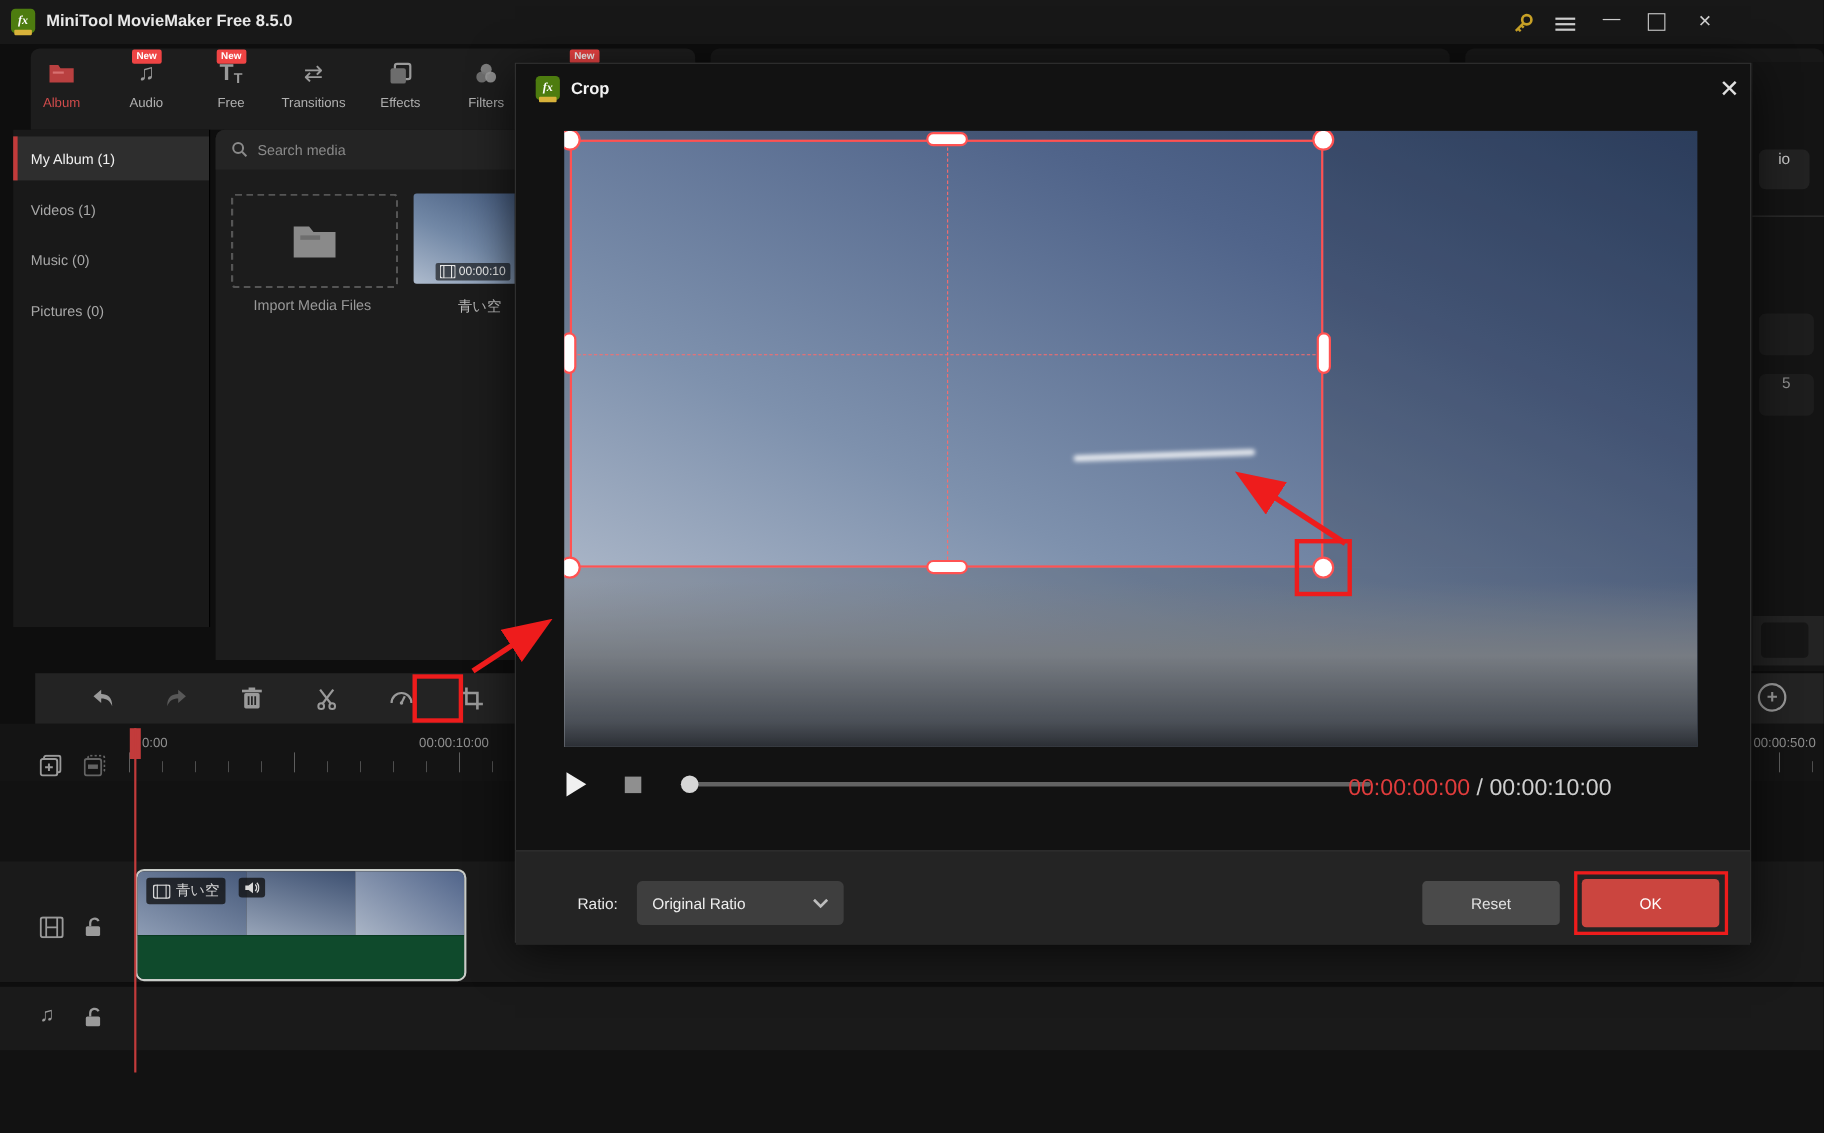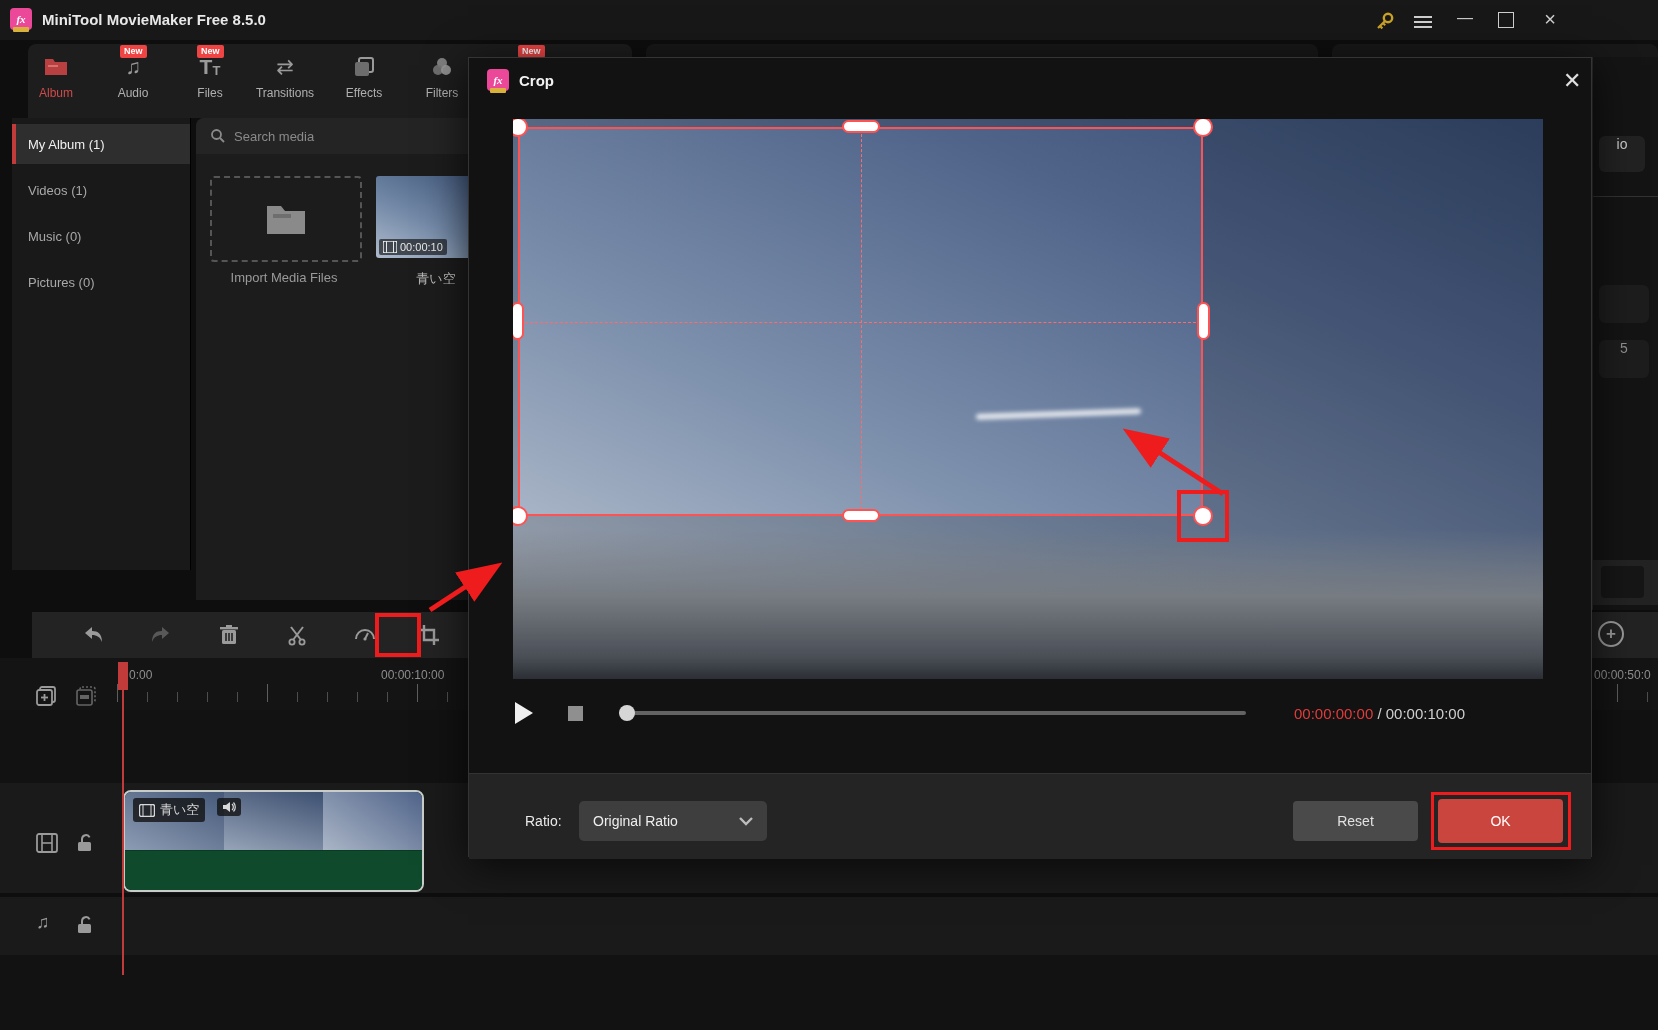--- a/index.html
+++ b/index.html
@@ -1,21 +1,21 @@
 <!DOCTYPE html>
 <html><head>
 <meta charset="utf-8">
 <style>
   html,body{margin:0;padding:0;background:#0c0c0c;width:1658px;height:1030px;overflow:hidden;
     font-family:"Liberation Sans",sans-serif;-webkit-font-smoothing:antialiased;}
   .abs{position:absolute;}
   .app{position:relative;width:1658px;height:1030px;background:#0e0e0e;}
   
   .titlebar{left:0;top:0;width:1658px;height:40px;background:#181818;}
-  .applogo{width:22px;height:22px;border-radius:4px;background:#ec4899;color:#fff;font:italic bold 11px "Liberation Serif",serif;
+  .applogo{width:22px;height:22px;border-radius:4px;background:#4d7c0f;color:#fff;font:italic bold 11px "Liberation Serif",serif;
     display:flex;align-items:center;justify-content:center;}
   .applogo .rib{position:absolute;bottom:-2px;left:3px;right:3px;height:5px;background:#d8b23a;border-radius:1px;
     font:bold 4px "Liberation Sans",sans-serif;color:#7a1a1a;text-align:center;line-height:5px;}
   .wintitle{color:#e8e8e8;font-size:15px;font-weight:bold;}
   .winbtn{color:#cfcfcf;font-size:16px;text-align:center;}
   .hamb i{display:block;width:18px;height:2px;background:#cfcfcf;margin:3px 0;}
   
   .toolpanel{left:28px;top:44px;width:604px;height:74px;background:#1d1d1d;border-radius:8px 8px 0 0;}
   .tab{position:absolute;top:8px;width:72px;text-align:center;}
   .tab .ticon{height:30px;display:flex;align-items:center;justify-content:center;color:#9a9a9a;font-size:21px;}
@@ -30,21 +30,21 @@
     box-sizing:border-box;color:#a8a8a8;font-size:13px;}
   .sideitem.active{background:#2e2e2e;color:#f0f0f0;border-left:4px solid #c23b3b;padding-left:12px;}
   .mediapanel{left:196px;top:118px;width:438px;height:482px;background:#1c1c1c;border-radius:8px 0 0 0;}
   .searchrow{position:absolute;left:0;top:0;width:438px;height:36px;background:#242424;border-radius:8px 0 0 0;
     display:flex;align-items:center;color:#8a8a8a;font-size:13px;}
   .importbox{position:absolute;left:14px;top:58px;width:148px;height:82px;border:2px dashed #555;border-radius:4px;
     display:flex;align-items:center;justify-content:center;}
   .implabel{position:absolute;left:0px;top:152px;width:176px;text-align:center;color:#9a9a9a;font-size:13px;}
   .thumb{position:absolute;left:180px;top:58px;width:112px;height:82px;border-radius:3px;
     background:linear-gradient(205deg,#3f5579 0%,#7288a6 55%,#aebbcd 100%);}
-  .thumbchip{position:absolute;left:3px;bottom:3px;background:rgba(10,10,10,.62);border-radius:2px;color:#e8e8e8;
+  .thumbchip{position:absolute;left:20px;bottom:3px;background:rgba(10,10,10,.62);border-radius:2px;color:#e8e8e8;
     font-size:11px;display:flex;align-items:center;padding:2px 4px;gap:3px;}
   .thumblabel{position:absolute;left:180px;top:152px;width:120px;text-align:center;color:#bdbdbd;font-size:13px;}
   
   .rightstrip{left:1592px;top:57px;width:66px;height:553px;background:#141414;border-left:1px solid #2b2b2b;}
   .stripbtn{position:absolute;background:#222;border-radius:6px;color:#c8c8c8;font-size:14px;
     display:flex;align-items:flex-start;justify-content:center;}
   
   .edittoolbar{left:32px;top:612px;width:1626px;height:46px;background:#232323;}
   .etool{position:absolute;top:11px;width:24px;height:24px;color:#9a9a9a;}
   .ruler{left:0;top:658px;width:1658px;height:52px;background:#141414;}
@@ -77,21 +77,21 @@
   .dashv{position:absolute;left:50%;top:0;width:0;height:100%;border-left:1px dashed #ff6b6b;}
   .dashh{position:absolute;top:50%;left:0;height:0;width:100%;border-top:1px dashed #ff6b6b;}
   .hcorner{position:absolute;width:20px;height:20px;border-radius:50%;background:#fff;border:2px solid #ff5252;box-sizing:border-box;}
   .hpillh{position:absolute;width:38px;height:13px;border-radius:7px;background:#fff;border:2px solid #ff5252;box-sizing:border-box;}
   .hpillv{position:absolute;width:13px;height:38px;border-radius:7px;background:#fff;border:2px solid #ff5252;box-sizing:border-box;}
   .annobox{position:absolute;border:4px solid #ee1c1c;box-sizing:border-box;}
   .playtri{width:0;height:0;border-left:18px solid #f0f0f0;border-top:11px solid transparent;border-bottom:11px solid transparent;}
   .stopsq{width:15px;height:15px;background:#8f8f8f;}
   .slidertrack{position:absolute;height:4px;background:#636363;border-radius:2px;}
   .sliderthumb{position:absolute;width:16px;height:16px;border-radius:50%;background:#d6d6d6;}
-  .timetext{font-size:15px;white-space:nowrap;}
+  .timetext{font-size:21px;white-space:nowrap;}
   .timecur{color:#e03c3c;}
   .timetot{color:#cfcfcf;}
   .bottombar{position:absolute;left:0;top:715px;width:100%;height:85px;background:#242424;border-top:1px solid #333;}
   .dropdown{position:absolute;background:#3e3e3e;border-radius:5px;color:#efefef;font-size:14px;
     display:flex;align-items:center;padding:0 14px;box-sizing:border-box;justify-content:space-between;}
   .btn{position:absolute;border-radius:4px;font-size:14px;display:flex;align-items:center;justify-content:center;}
   .btn-reset{background:#4a4a4a;color:#e2e2e2;}
   .btn-ok{background:#cb453f;color:#fff;}
   .anno-svg{position:absolute;z-index:30;overflow:visible;}
   .labeltxt{white-space:nowrap;}
@@ -130,21 +130,21 @@
     </div>
     <div class="tab" style="left:69px;">
       <div class="ticon">♫</div>
       <div class="tlabel">Audio</div>
     </div>
     <div class="tab" style="left:146px;">
       <div class="ticon">
           <span style="font-weight:bold;">T</span>
           <span style="font-size:13px;font-weight:bold;margin-top:6px;">T</span>
         </div>
-      <div class="tlabel">Files</div>
+      <div class="tlabel">Free</div>
     </div>
     <div class="tab" style="left:221px;">
       <div class="ticon">⇄</div>
       <div class="tlabel">Transitions</div>
     </div>
     <div class="tab" style="left:300px;">
       <div class="ticon">
         <svg width="22" height="22" viewBox="0 0 22 22">
             <rect x="6" y="2" width="14" height="14" rx="2" fill="none" stroke="#9a9a9a" stroke-width="2"></rect>
             <rect x="2" y="6" width="14" height="14" rx="2" fill="#6d6d6d"></rect>

